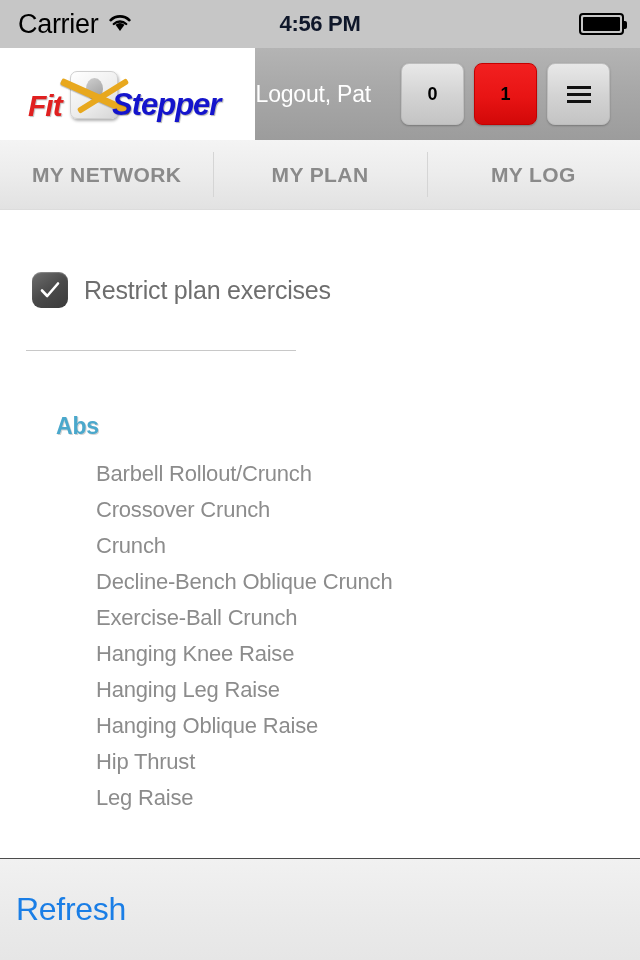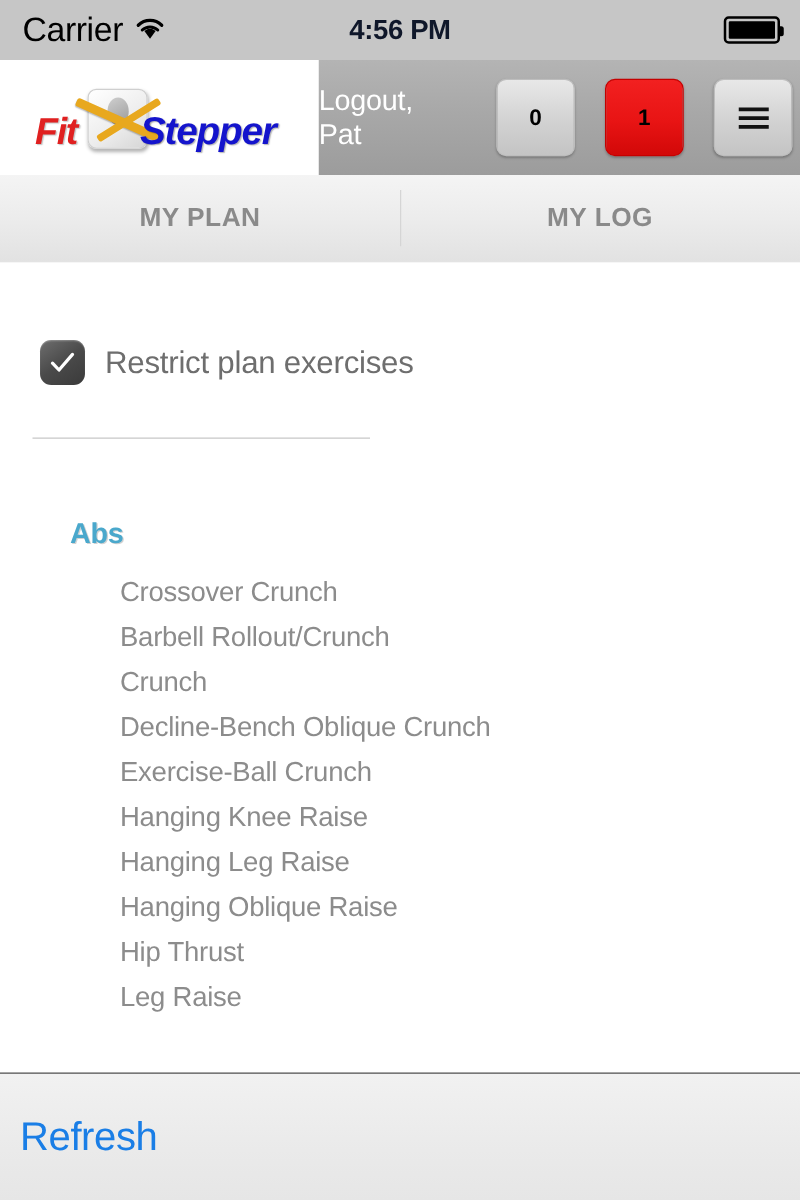--- a/index.html
+++ b/index.html
@@ -89,21 +89,21 @@
     box-shadow:0 1px 1px rgba(0,0,0,.25);
   }
   .logo-tape2{
     position:absolute; left:54px; top:30px;
     width:58px; height:6px; background:#e8a81e;
     transform:rotate(-32deg); border-radius:2px;
   }
 
   .header-right{
     flex:1; display:flex; align-items:center; justify-content:flex-end;
-    padding-right:6px; gap:18px;
+    padding-right:30px; gap:4px;
   }
   .logout-text{
     color:#ffffff; font-size:23px; margin-right:20px;
     letter-spacing:-0.2px;
   }
   .hbtn{
     width:63px; height:62px; border-radius:8px;
     display:flex; align-items:center; justify-content:center;
     margin-left:6px; flex-shrink:0;
     box-shadow:0 1px 2px rgba(0,0,0,.25);
@@ -237,40 +237,41 @@
       <span class="hamburger">
         <span></span>
           <span></span>
           <span></span>
       </span>
     </div>
   </div>
 </div>
 
 <div class="tabbar">
+  <div class="tab">MY NETWORK</div>
   <div class="tab">MY PLAN</div>
   <div class="tab">MY LOG</div>
 </div>
 
 <div class="content">
   <div class="check-row">
     <span class="checkbox">
       <svg width="24" height="24" viewBox="0 0 24 24">
         <path d="M4 12.5 L9.2 18 L20 5.5" stroke="#ffffff" stroke-width="2.6" fill="none" stroke-linecap="round" stroke-linejoin="round"></path>
       </svg>
     </span>
     <span class="check-label">Restrict plan exercises</span>
   </div>
   <div class="divider"></div>
 
   <div class="group-title">Abs</div>
 
   <ul class="ex-list">
+    <li class="ex-item">Barbell Rollout/Crunch</li>
     <li class="ex-item">Crossover Crunch</li>
-    <li class="ex-item">Barbell Rollout/Crunch</li>
     <li class="ex-item">Crunch</li>
     <li class="ex-item">Decline-Bench Oblique Crunch</li>
     <li class="ex-item">Exercise-Ball Crunch</li>
     <li class="ex-item">Hanging Knee Raise</li>
     <li class="ex-item">Hanging Leg Raise</li>
     <li class="ex-item">Hanging Oblique Raise</li>
     <li class="ex-item">Hip Thrust</li>
     <li class="ex-item">Leg Raise</li>
   </ul>
 </div>

